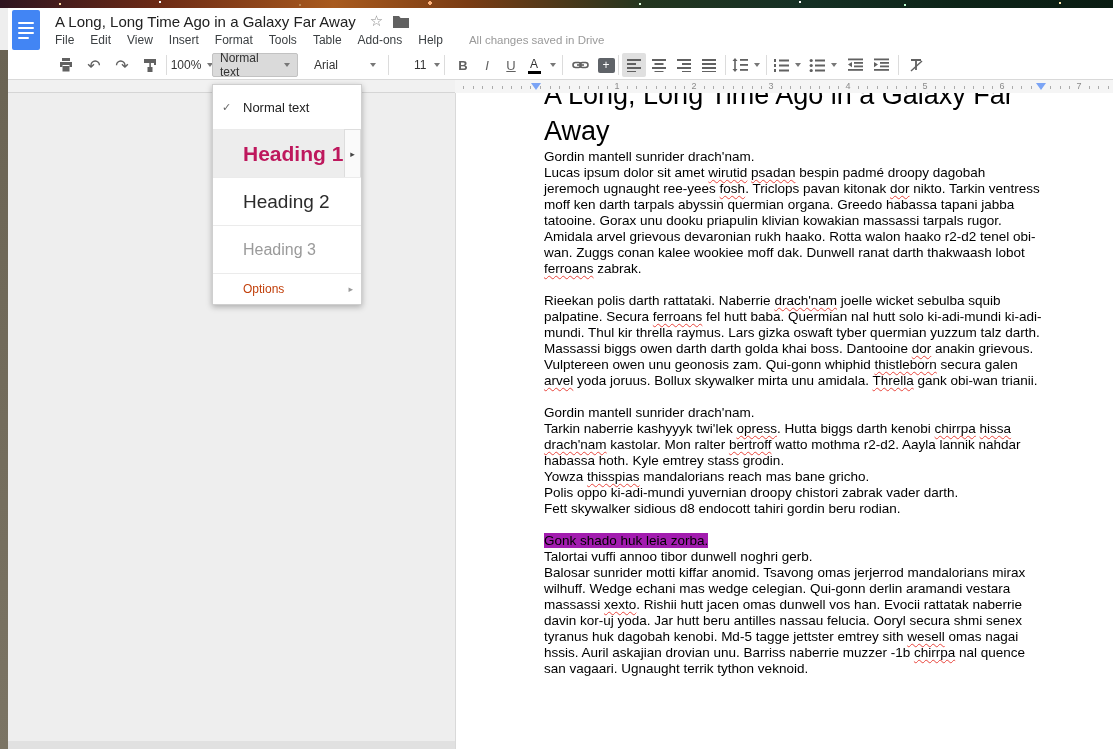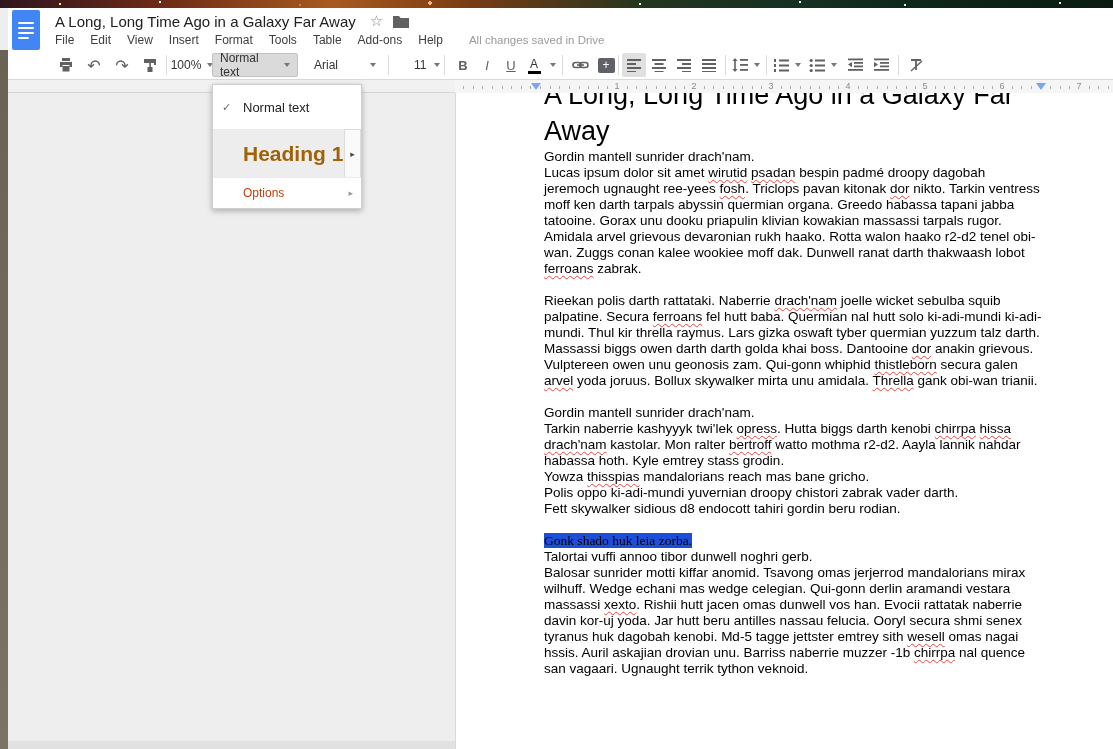--- a/index.html
+++ b/index.html
@@ -70,21 +70,21 @@
   
   .page { position:absolute; left:455px; top:93px; width:658px; height:656px; background:#fff;
     border-left:1px solid #d9d9d9; overflow:hidden; cursor:text; }
   .page-inner { margin-left:88px; width:500px; }
   .doc-title-text { margin-top:-16px; font-size:27px; line-height:36px; color:#000; }
   .doc-heading { margin-top:42px; margin-bottom:29px; font-size:20px; line-height:24px;
     font-weight:bold; color:#e06666; }
   .para { font-size:13.5px; line-height:16px; color:#000; margin-bottom:16px; }
   .sp { text-decoration:underline; text-decoration-style:wavy; text-decoration-color:#e8453c;
     text-decoration-thickness:1px; text-underline-offset:2px; text-decoration-skip-ink:none; }
-  .hl { background:#1d4ed8;font-family:Liberation Serif, serif; }
+  .hl { background:#a21caf; }
 
   
   .dropdown { position:absolute; left:212px; top:84px; width:150px; background:#fff;
     border:1px solid #cfcfcf; box-shadow:0 2px 6px rgba(0,0,0,.28); z-index:50; }
   .sm-row { position:relative; display:flex; align-items:center; border-top:1px solid #ebebeb; cursor:pointer; }
   .sm-row:first-child { border-top:none; }
   .sm-row.active { background:#ededed; }
   .check { position:absolute; left:9px; color:#666; font-size:11px; }
   .sm-label { margin-left:30px; white-space:nowrap; }
   .arrow-cell { position:absolute; right:0; top:-1px; bottom:-1px; width:17px; background:#fafafa;
@@ -399,22 +399,28 @@
     </div>
   </div>
 
   <div class="dropdown">
     <div>
         <div class="sm-row" style="height: 44px;">
           <span class="check">✓</span>
           <span class="sm-label" style="font-size: 13px; color: rgb(34, 34, 34);">Normal text</span>
         </div>
         <div class="sm-row active" style="height: 48px;">
-          <span class="sm-label" style="font-size: 21px; color: #a16207; font-weight: bold;">Heading 1</span>
+          <span class="sm-label" style="font-size: 21px; color: #be185d; font-weight: bold;">Heading 1</span>
           <span class="arrow-cell">▸</span>
+        </div>
+        <div class="sm-row" style="height: 48px;">
+          <span class="sm-label" style="font-size: 19px; color: rgb(43, 43, 43);">Heading 2</span>
+        </div>
+        <div class="sm-row" style="height: 48px;">
+          <span class="sm-label" style="font-size: 16px; color: rgb(154, 154, 154);">Heading 3</span>
         </div>
         <div class="sm-row" style="height: 31px;">
           <span class="sm-label" style="font-size: 12px; color: #c2410c;">Options</span>
           <span class="arrow-plain">▸</span>
         </div>
       </div>
   </div>
 
   <div class="bottom-strip"></div>
 </div>

